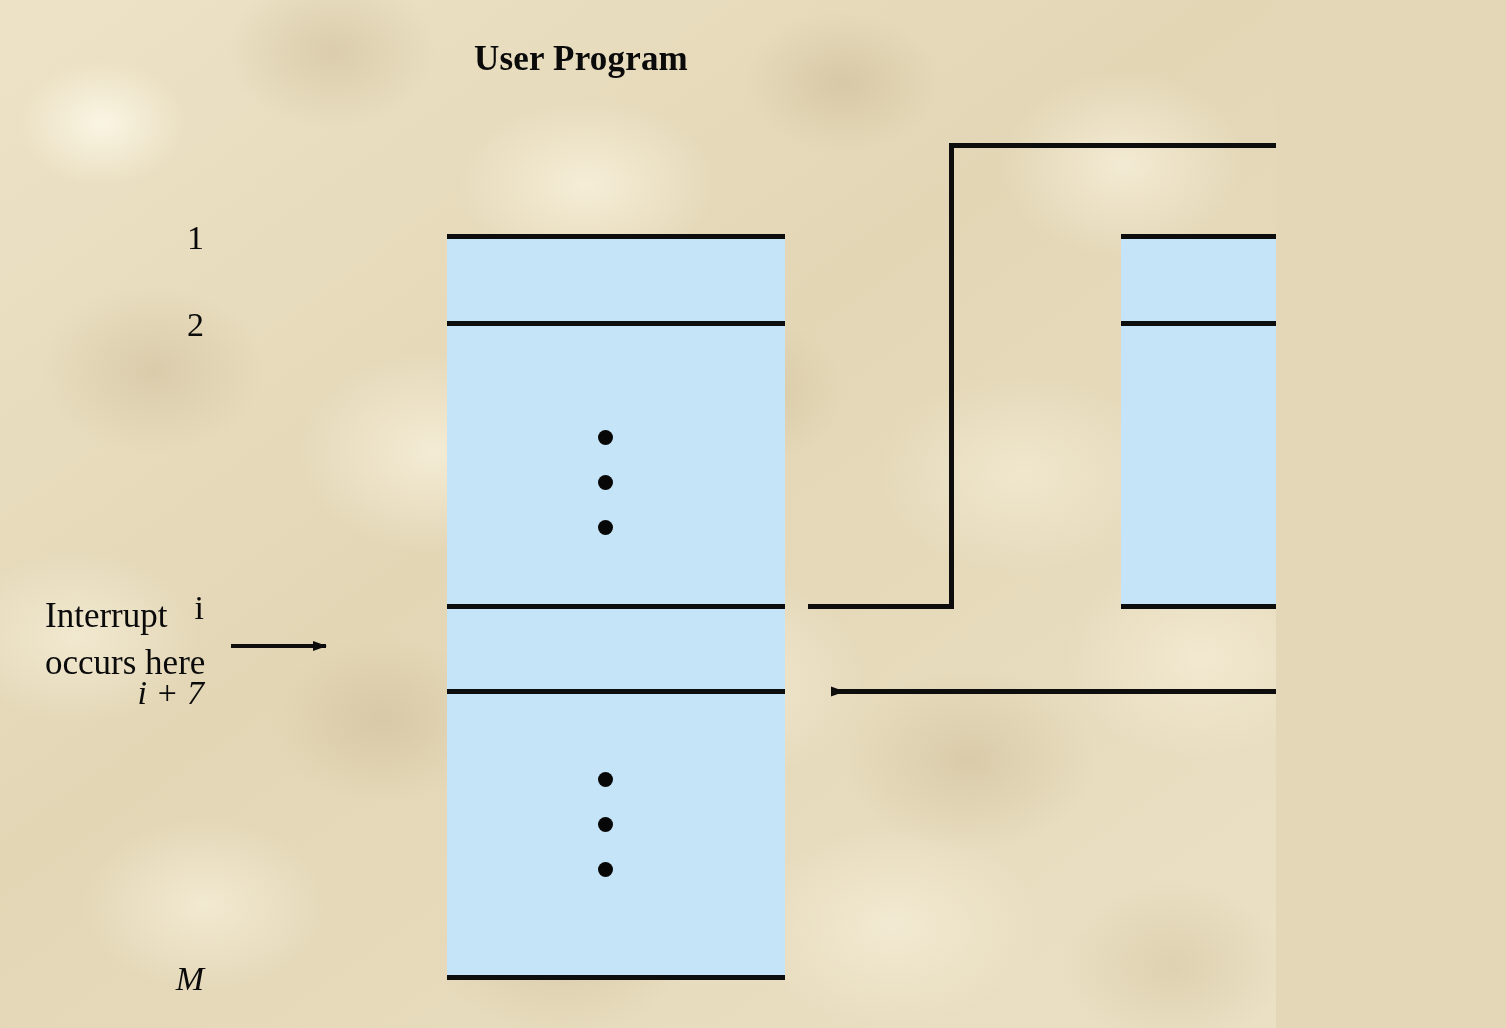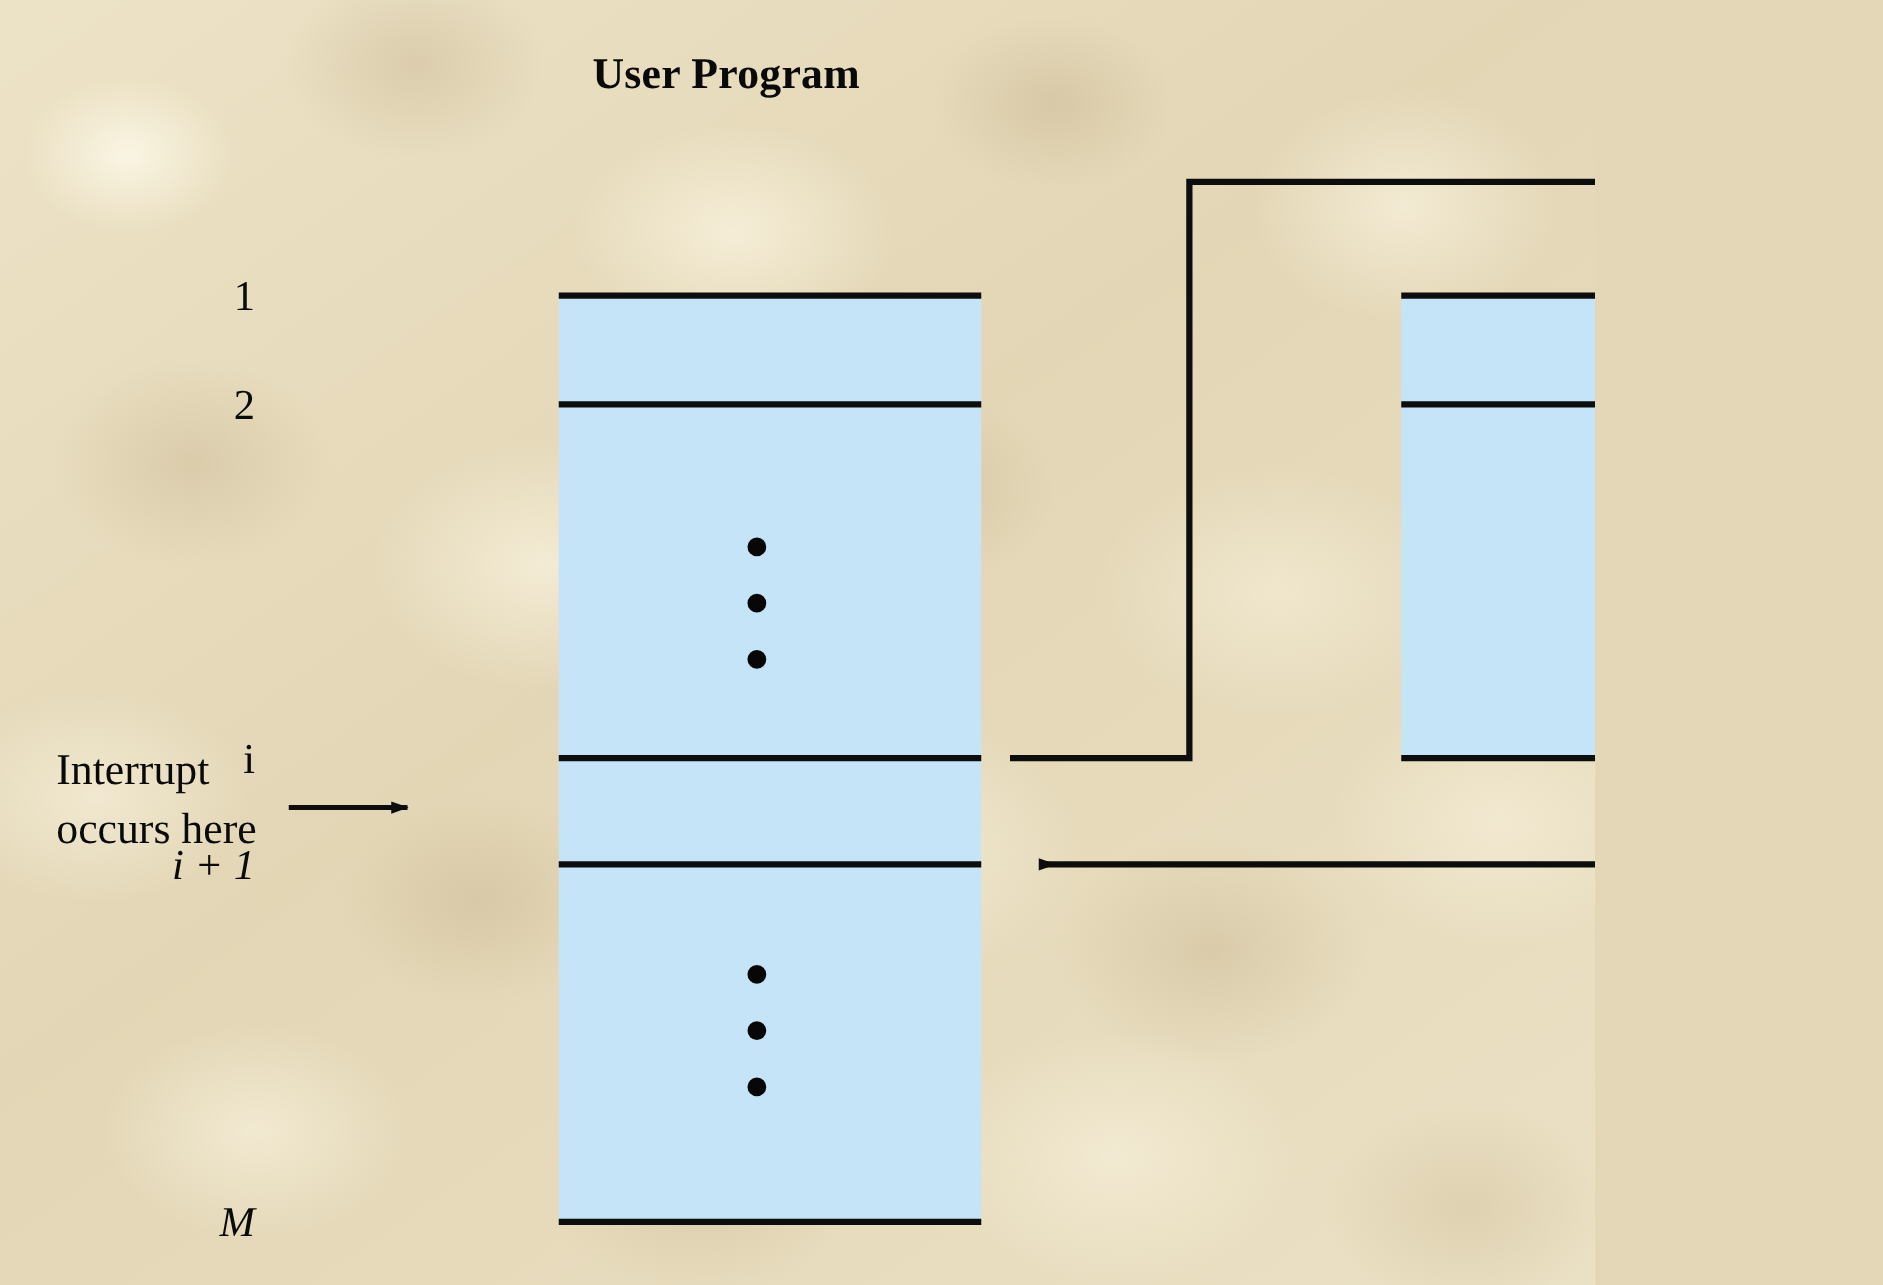--- a/index.html
+++ b/index.html
@@ -148,21 +148,21 @@
 
   <div class="rule user" id="rule-u1"></div>
   <div class="rule user" id="rule-u2"></div>
   <div class="rule user" id="rule-ui"></div>
   <div class="rule user" id="rule-ui1"></div>
   <div class="rule user" id="rule-uM"></div>
 
   <div class="line-label" id="lbl-1">1</div>
   <div class="line-label" id="lbl-2">2</div>
   <div class="line-label" id="lbl-i">i</div>
-  <div class="line-label ital" id="lbl-i1">i + 1</div>
+  <div class="line-label ital" id="lbl-i1">i + 7</div>
   <div class="line-label ital" id="lbl-M">M</div>
 
   <div class="dots" id="dots-user-top">
     <i></i>
     <i></i>
     <i></i>
   </div>
 
   <div class="dots" id="dots-user-bottom">
     <i></i>

